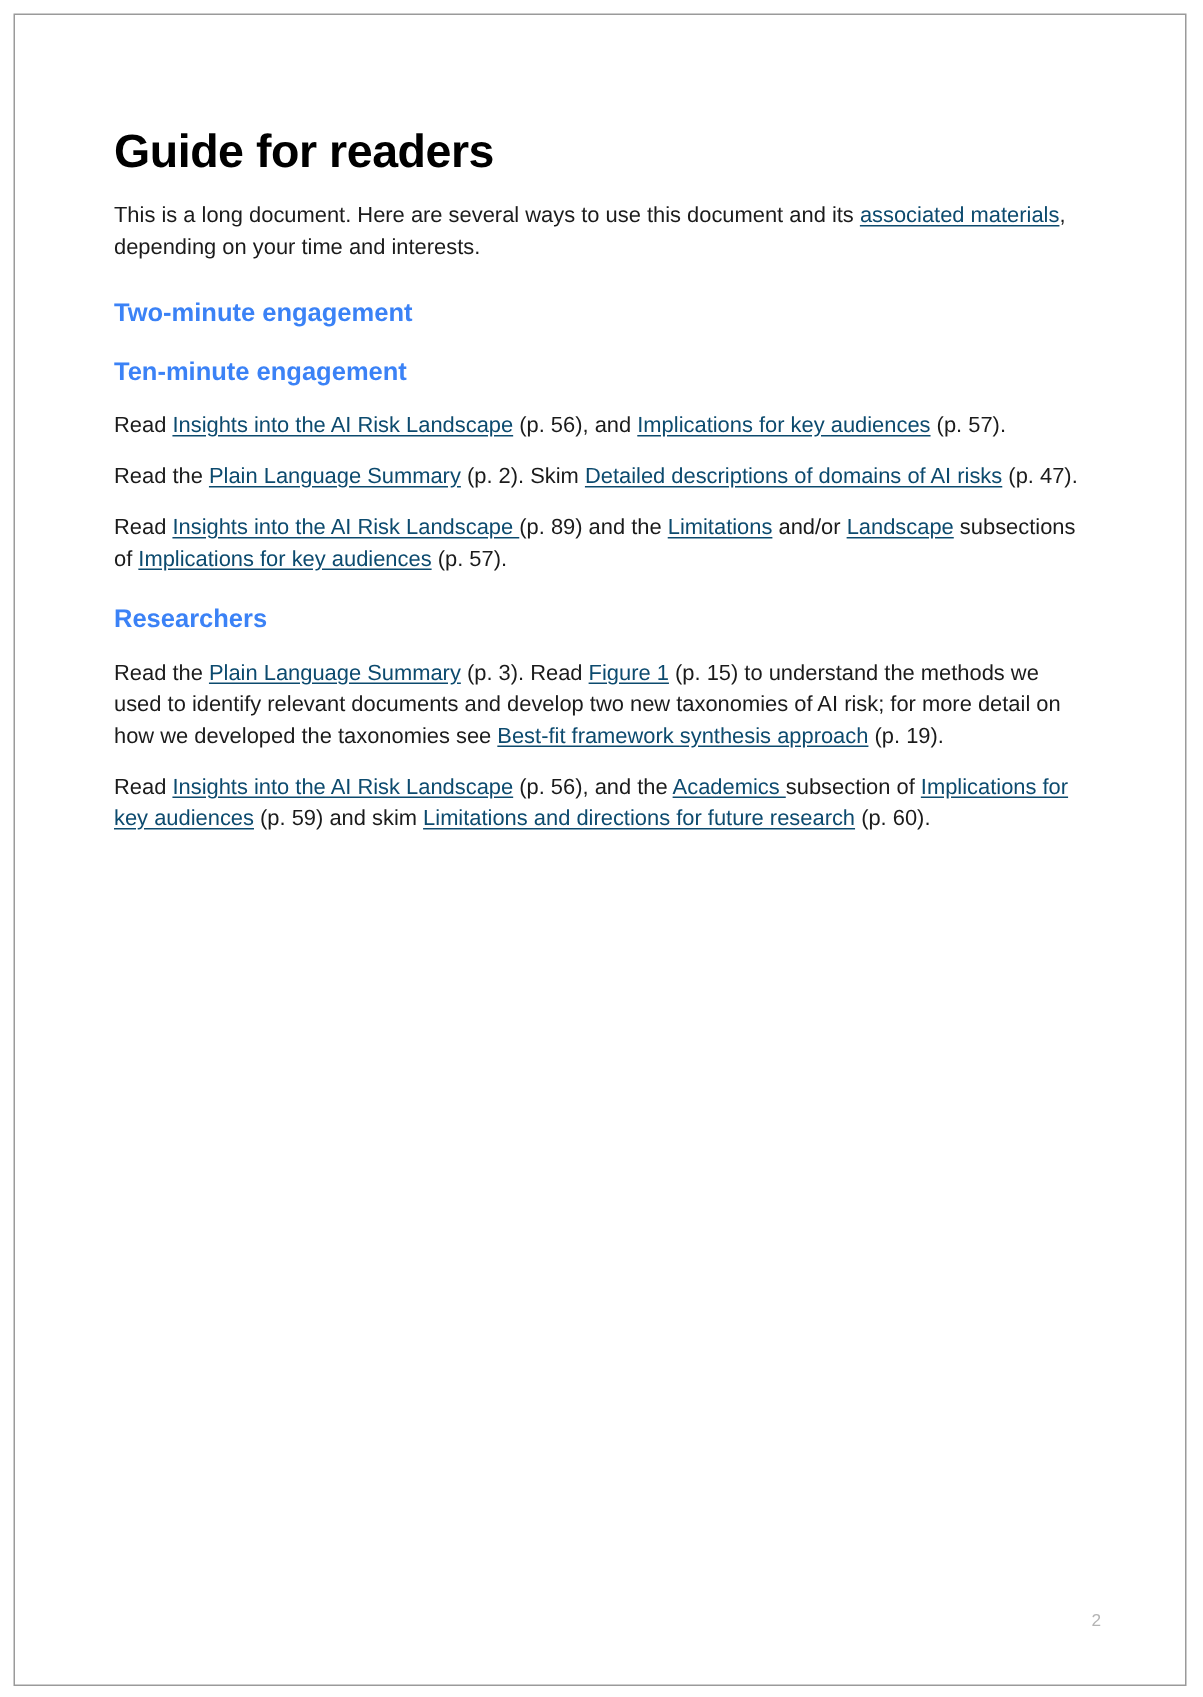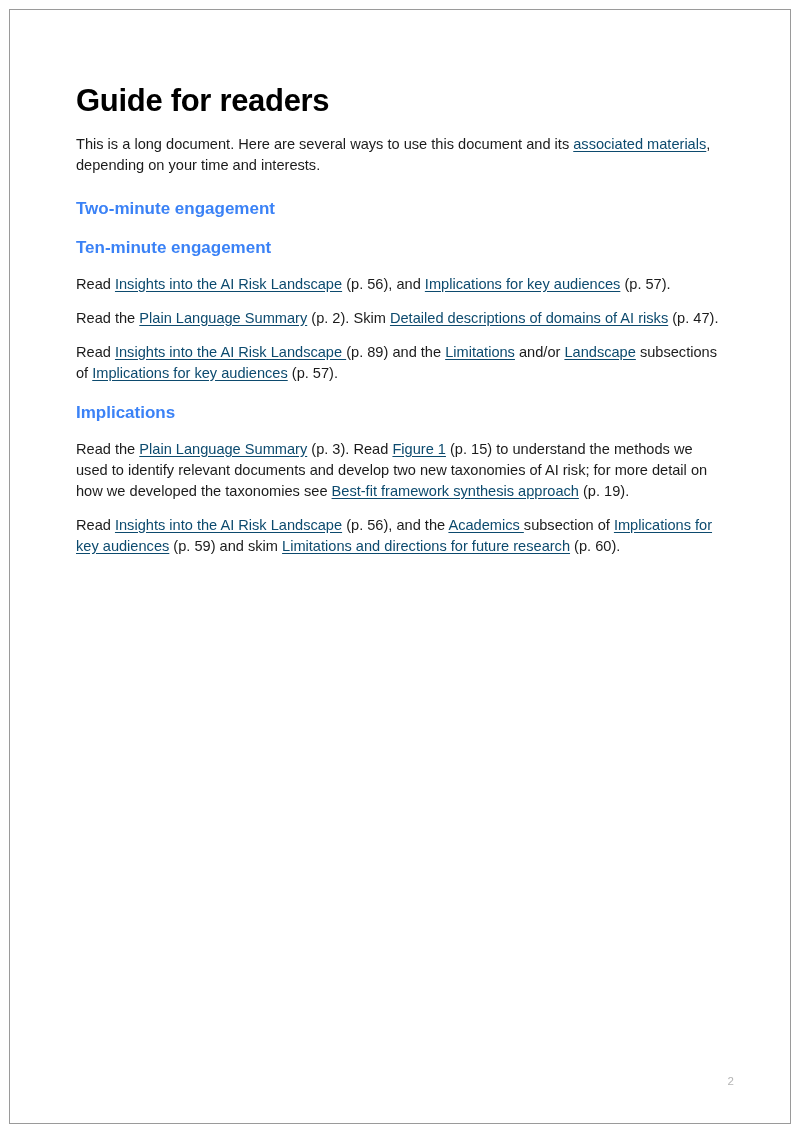--- a/index.html
+++ b/index.html
@@ -89,21 +89,21 @@
       <h1 class="doc-title">Guide for readers</h1>
 
       <p class="body-para"><span>This is a long document. Here are several ways to use this document and its </span><a class="doc-link" href="#">associated materials</a><span>, depending on your time and interests.</span></p>
 
       <div id="sections-container">
           <h2 class="section-heading first-heading">Two-minute engagement</h2>
           <h2 class="section-heading">Ten-minute engagement</h2>
           <p class="body-para"><span>Read </span><a class="doc-link" href="#">Insights into the AI Risk Landscape</a><span> (p. 56), and </span><a class="doc-link" href="#">Implications for key audiences</a><span> (p. 57).</span></p>
           <p class="body-para"><span>Read the </span><a class="doc-link" href="#">Plain Language Summary</a><span> (p. 2). Skim </span><a class="doc-link" href="#">Detailed descriptions of domains of AI risks</a><span> (p. 47).</span></p>
           <p class="body-para"><span>Read </span><a class="doc-link" href="#">Insights into the AI Risk Landscape </a><span>(p. 89) and the </span><a class="doc-link" href="#">Limitations</a><span> and/or </span><a class="doc-link" href="#">Landscape</a><span> subsections of </span><a class="doc-link" href="#">Implications for key audiences</a><span> (p. 57).</span></p>
-          <h2 class="section-heading">Implications</h2>
+          <h2 class="section-heading">Researchers</h2>
           <p class="body-para"><span>Read the </span><a class="doc-link" href="#">Plain Language Summary</a><span> (p. 3). Read </span><a class="doc-link" href="#">Figure 1</a><span> (p. 15) to understand the methods we used to identify relevant documents and develop two new taxonomies of AI risk; for more detail on how we developed the taxonomies see </span><a class="doc-link" href="#">Best-fit framework synthesis approach</a><span> (p. 19).</span></p>
           <p class="body-para"><span>Read </span><a class="doc-link" href="#">Insights into the AI Risk Landscape</a><span> (p. 56), and the </span><a class="doc-link" href="#">Academics </a><span>subsection of </span><a class="doc-link" href="#">Implications for key audiences</a><span> (p. 59) and skim </span><a class="doc-link" href="#">Limitations and directions for future research</a><span> (p. 60).</span></p>
         </div>
 
     </div>
 
     <div class="page-number">2</div>
 
   </div>
 </div>

